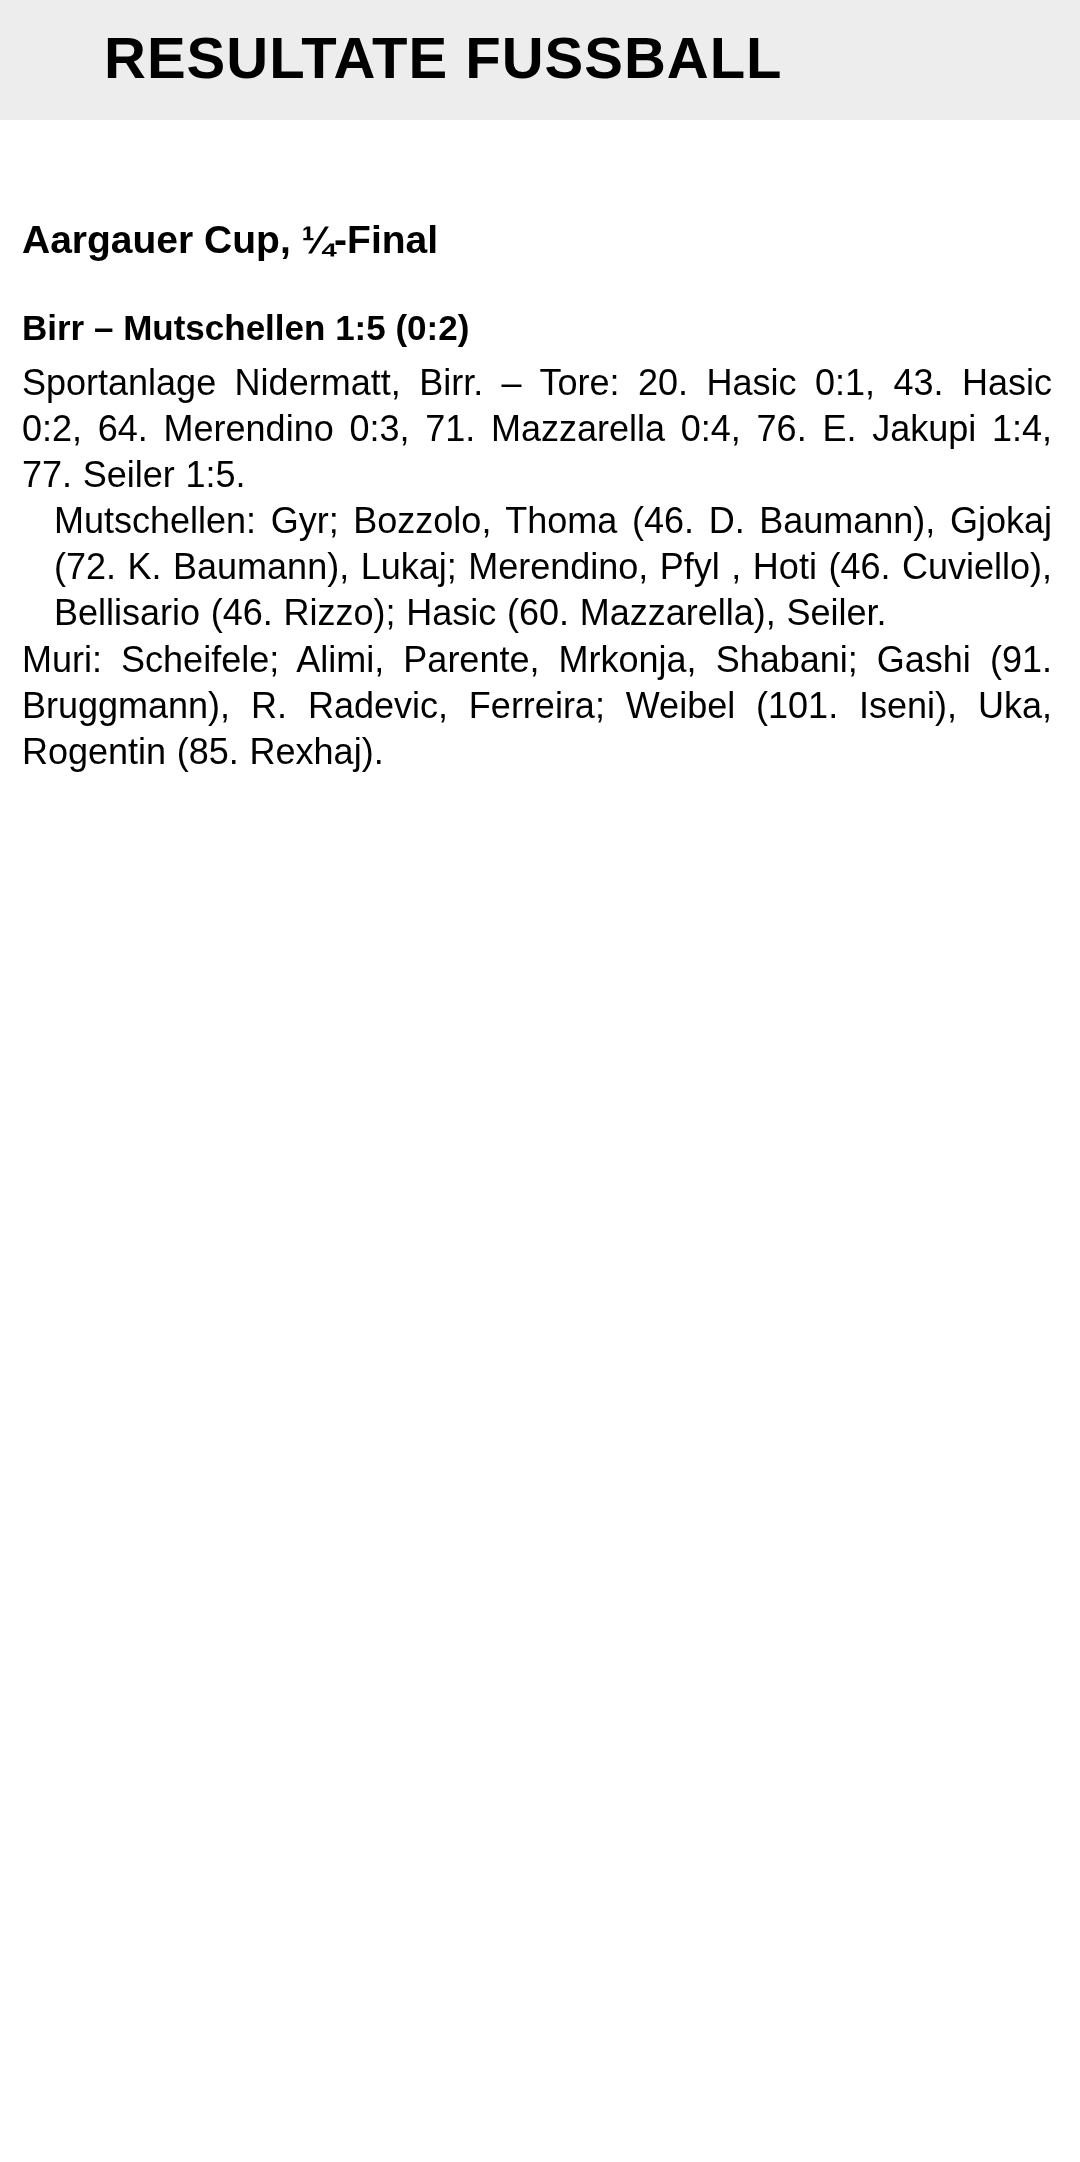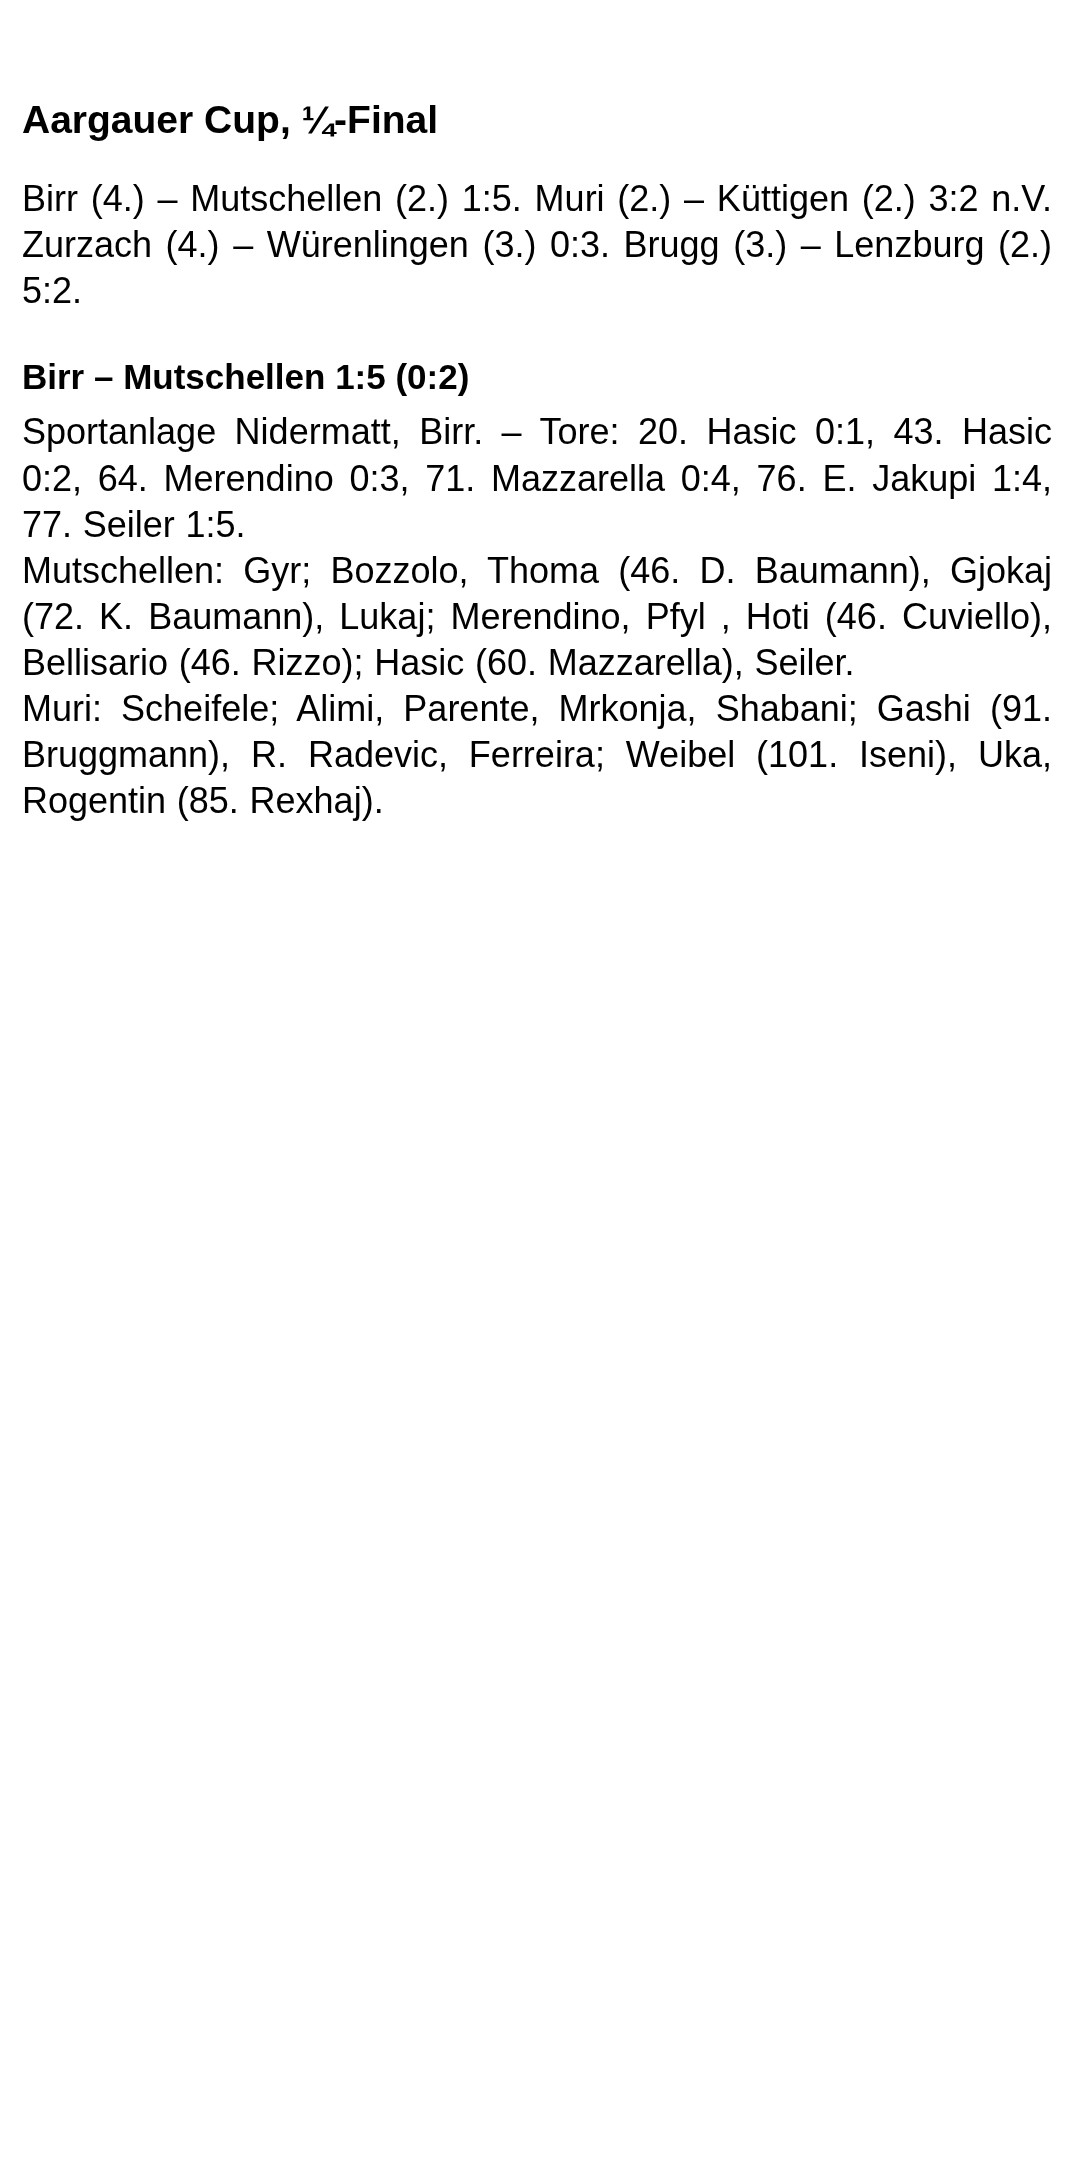--- a/index.html
+++ b/index.html
@@ -62,37 +62,40 @@
     text-align: justify;
   }
   .cup-results {
     margin-bottom: 8px;
   }
   .block {
     margin-bottom: 0;
   }
   .block + .block {
     margin-top: 0;
+    margin-left: 32px;
   }
 </style>
 </head>
 <body>
 
 <div class="page">
 
+  <div class="masthead">
+    <div class="masthead-title">RESULTATE FUSSBALL</div>
+  </div>
 
   <div class="spacer-top"></div>
 
   <div class="content">
 
     <div class="section">
 
       <div class="section-heading">Aargauer Cup, ¼-Final</div>
 
-      <p class="body-text cup-results">Birr (4.) – Mutschellen (2.) 1:5. Muri (2.) – Küttigen (2.) 3:2 n.V. Zurzach (4.) – Würenlingen (3.) 0:3. Brugg (3.) – Lenzburg (2.) 5:2.</p>
 
       <div class="match">
         <div class="match-heading">Birr – Mutschellen 1:5 (0:2)</div>
         <p class="body-text block">Sportanlage Nidermatt, Birr. – Tore: 20. Hasic 0:1, 43. Hasic 0:2, 64. Merendino 0:3, 71. Mazzarella 0:4, 76. E. Jakupi 1:4, 77. Seiler 1:5.</p>
         <p class="body-text block">Mutschellen: Gyr; Bozzolo, Thoma (46. D. Baumann), Gjokaj (72. K. Baumann), Lukaj; Merendino, Pfyl , Hoti (46. Cuviello), Bellisario (46. Rizzo); Hasic (60. Mazzarella), Seiler.</p>
       </div>
 
       <div class="match">
         <p class="body-text block">Muri: Scheifele; Alimi, Parente, Mrkonja, Shabani; Gashi (91. Bruggmann), R. Radevic, Ferreira; Weibel (101. Iseni), Uka, Rogentin (85. Rexhaj).</p>
       </div>

